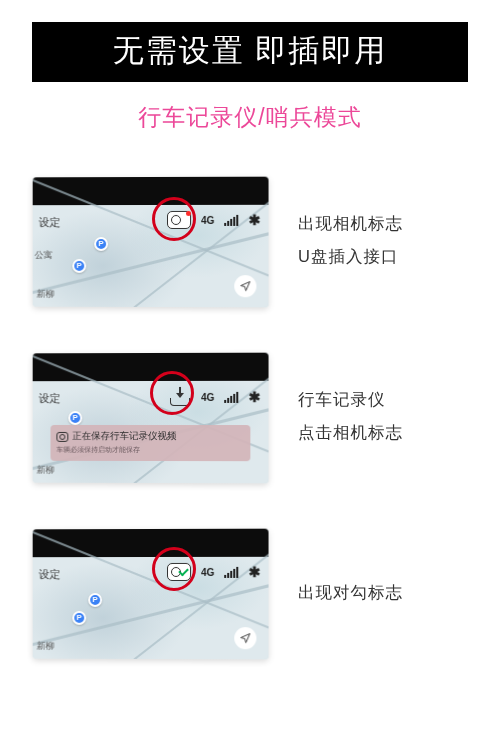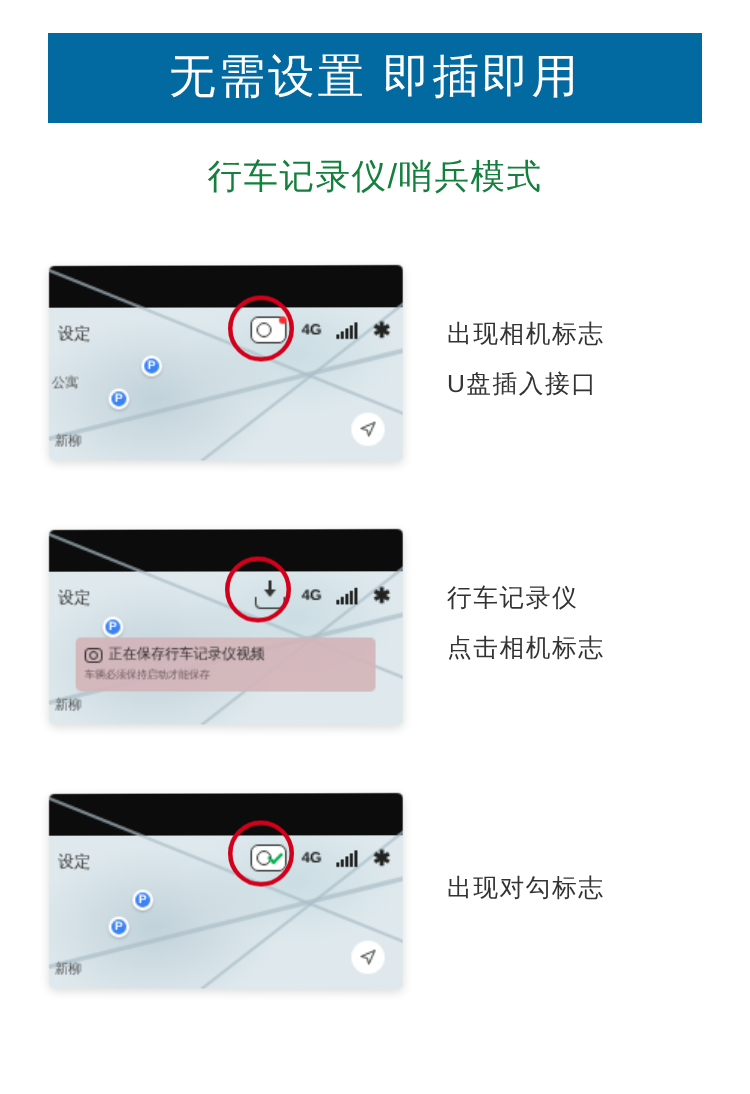--- a/index.html
+++ b/index.html
@@ -5,32 +5,32 @@
   * { box-sizing: border-box; margin: 0; padding: 0; }
   body {
     width: 500px;
     height: 729px;
     background: #ffffff;
     font-family: "PingFang SC", "Microsoft YaHei", sans-serif;
     overflow: hidden;
     position: relative;
   }
   .top-banner {
-    background: #0369a1;
+    background: #000000;
     color: #fff;
     text-align: center;
     margin: 22px 32px 0 32px;
     padding: 8px 0 10px 0;
     font-size: 31px;
     letter-spacing: 2px;
     font-weight: 400;
   }
   .subtitle {
     text-align: center;
-    color: #15803d;
+    color: #ec4899;
     font-size: 23px;
     margin-top: 20px;
     letter-spacing: 1px;
     font-weight: 500;
   }
   .rows {
     margin-top: 36px;
   }
   .row {
     display: flex;

